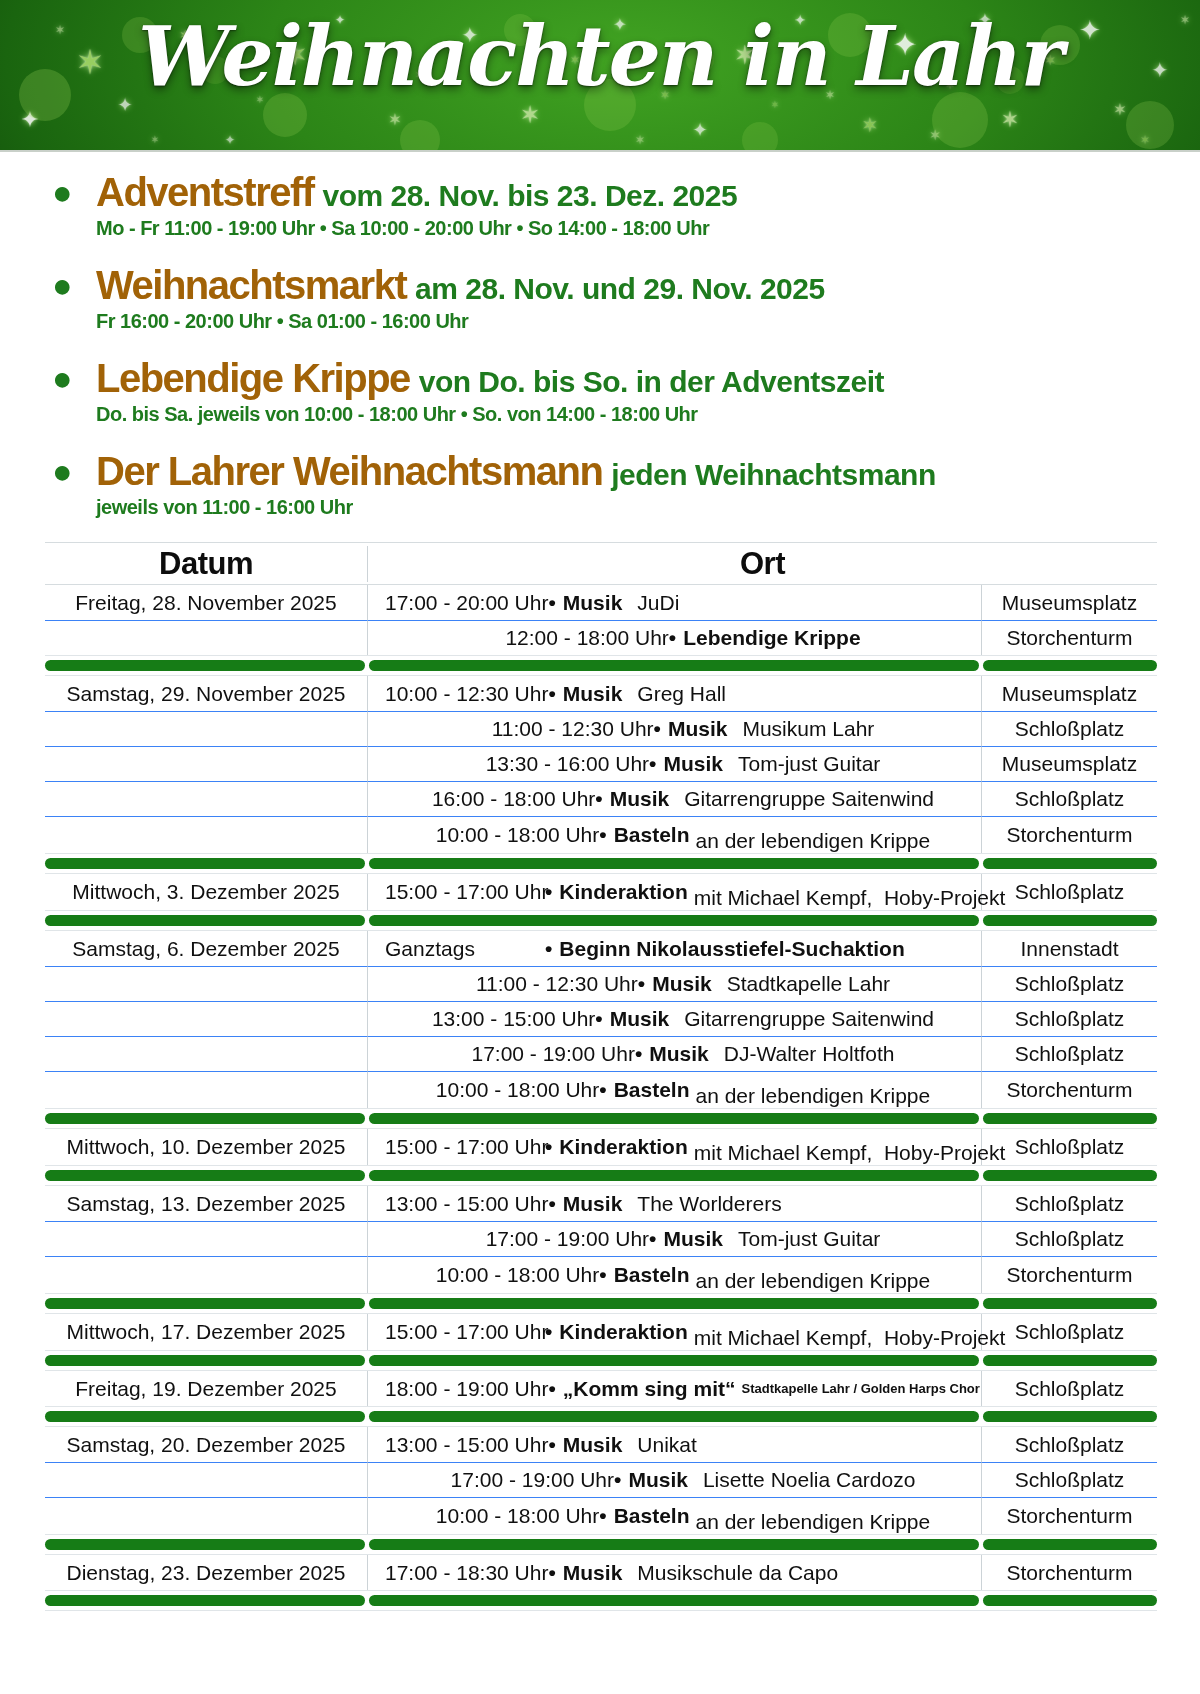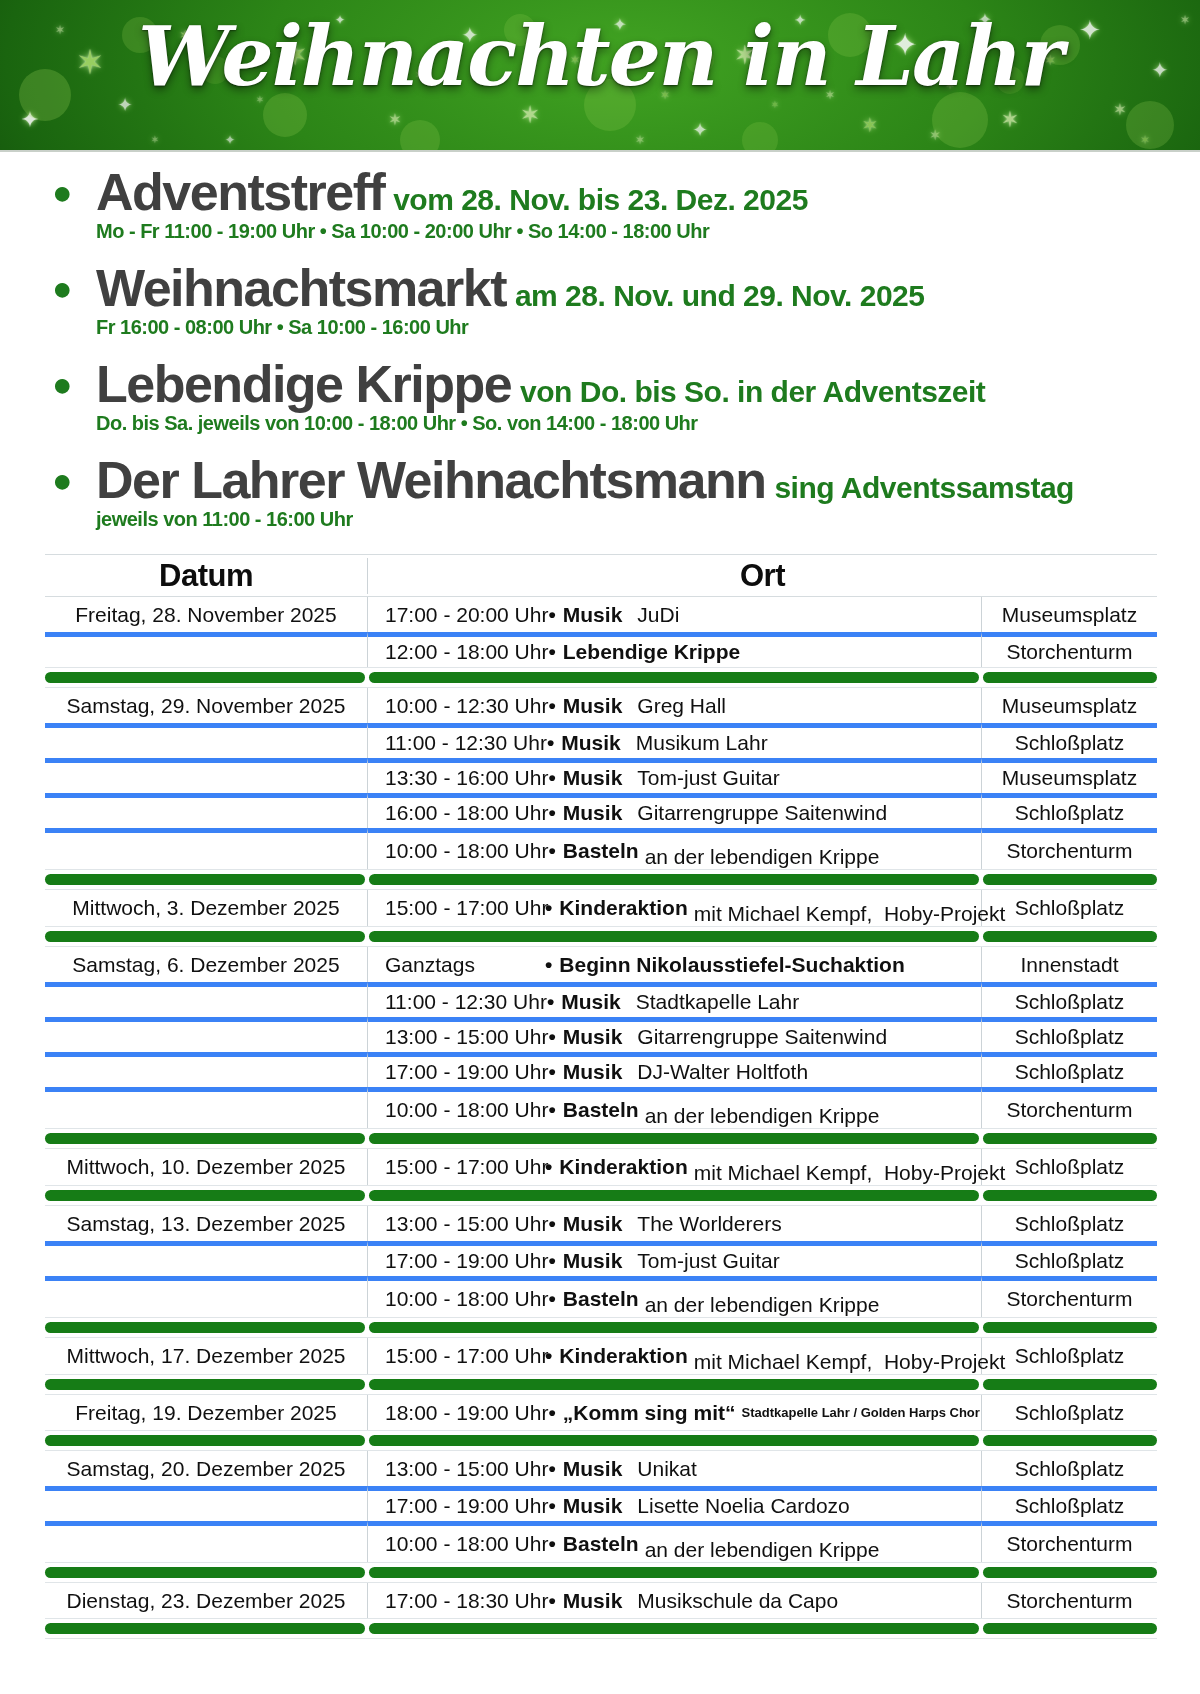--- a/index.html
+++ b/index.html
@@ -20,33 +20,33 @@
     position:absolute; left:0; top:8px; width:100%; text-align:center;
     font-family:"DejaVu Serif", serif; font-style:italic; font-weight:bold;
     font-size:82px; color:#ffffff; letter-spacing:-2px;
     text-shadow:0 4px 8px rgba(0,0,0,.45), 0 1px 2px rgba(0,0,0,.5);
   }
 
   
   .events { padding:18px 60px 0 52px; }
   .event { display:flex; margin-bottom:20px; }
   .event-bullet { color:#1e7b1e; font-size:34px; line-height:44px; width:44px; flex:0 0 44px; }
-  .event-title { color:#404040; font-weight:bold; font-size:52px; line-height:44px; letter-spacing:-1.5px; }
+  .event-title { color:#a16207; font-weight:bold; font-size:40px; line-height:44px; letter-spacing:-1.5px; }
   .event-sub { color:#1e7b1e; font-weight:bold; font-size:30px; letter-spacing:-0.5px; }
   .event-times { color:#1e7b1e; font-weight:bold; font-size:20px; line-height:29px; letter-spacing:-0.5px; }
 
   
   .schedule { margin:14px 43px 0 45px; width:1112px; border-top:1px solid #d6dcdf; }
   .thead { display:flex; align-items:center; height:42px; border-bottom:1px solid #d6dcdf; }
   .thead .h { font-weight:bold; font-size:31px; color:#0d0d0d; letter-spacing:-0.5px; text-align:center; }
   .c1 { width:323px; flex:0 0 323px; border-right:1px solid #ccd3d7; }
   .c2 { width:614px; flex:0 0 614px; border-right:1px solid #ccd3d7; }
   .c3 { flex:1; }
   .trow { display:flex; align-items:stretch; min-height:35px; }
-  .trow + .trow .c1, .trow + .trow .c2, .trow + .trow .c3 { border-top:5px solid #3b82f6; }
+  .trow + .trow .c1, .trow + .trow .c2, .trow + .trow .c3 { border-top:1px solid #3b82f6;justify-content:center; }
   .cell { display:flex; align-items:center; }
   .c-date { justify-content:center; font-size:21px; color:#101010; text-align:center; }
   .c-prog { padding-left:17px; font-size:21px; color:#101010; }
   .c-ort  { justify-content:center; font-size:21px; color:#101010; text-align:center; }
   .time { display:inline-block; min-width:160px; white-space:pre; }
   .bdot { font-weight:bold; margin-right:7px; }
   .cat  { font-weight:bold; white-space:pre; }
   .det  { margin-left:15px; white-space:pre; }
   .det.near { margin-left:6px;margin-top:12px; }
   .det-small { font-weight:bold; font-size:13px; margin-left:6px; white-space:pre; }
@@ -121,34 +121,34 @@
       <span class="event-bullet">●</span>
       <div>
         <div><span class="event-title">Adventstreff</span>&nbsp; <span class="event-sub">vom 28. Nov. bis 23. Dez. 2025</span></div>
         <div class="event-times">Mo - Fr 11:00 - 19:00 Uhr • Sa 10:00 - 20:00 Uhr • So 14:00 - 18:00 Uhr</div>
       </div>
     </div>
     <div class="event">
       <span class="event-bullet">●</span>
       <div>
         <div><span class="event-title">Weihnachtsmarkt</span>&nbsp; <span class="event-sub">am 28. Nov. und 29. Nov. 2025</span></div>
-        <div class="event-times">Fr 16:00 - 08:00 Uhr • Sa 10:00 - 16:00 Uhr</div>
+        <div class="event-times">Fr 16:00 - 20:00 Uhr • Sa 01:00 - 16:00 Uhr</div>
       </div>
     </div>
     <div class="event">
       <span class="event-bullet">●</span>
       <div>
         <div><span class="event-title">Lebendige Krippe</span>&nbsp; <span class="event-sub">von Do. bis So. in der Adventszeit</span></div>
         <div class="event-times">Do. bis Sa. jeweils von 10:00 - 18:00 Uhr • So. von 14:00 - 18:00 Uhr</div>
       </div>
     </div>
     <div class="event">
       <span class="event-bullet">●</span>
       <div>
-        <div><span class="event-title">Der Lahrer Weihnachtsmann</span>&nbsp; <span class="event-sub">sing Adventssamstag</span></div>
+        <div><span class="event-title">Der Lahrer Weihnachtsmann</span>&nbsp; <span class="event-sub">jeden Weihnachtsmann</span></div>
         <div class="event-times">jeweils von 11:00 - 16:00 Uhr</div>
       </div>
     </div>
   </div>
 
   <div class="schedule">
     <div class="thead">
       <div class="h c1">Datum</div>
       <div class="h c3">Ort</div>
     </div>

